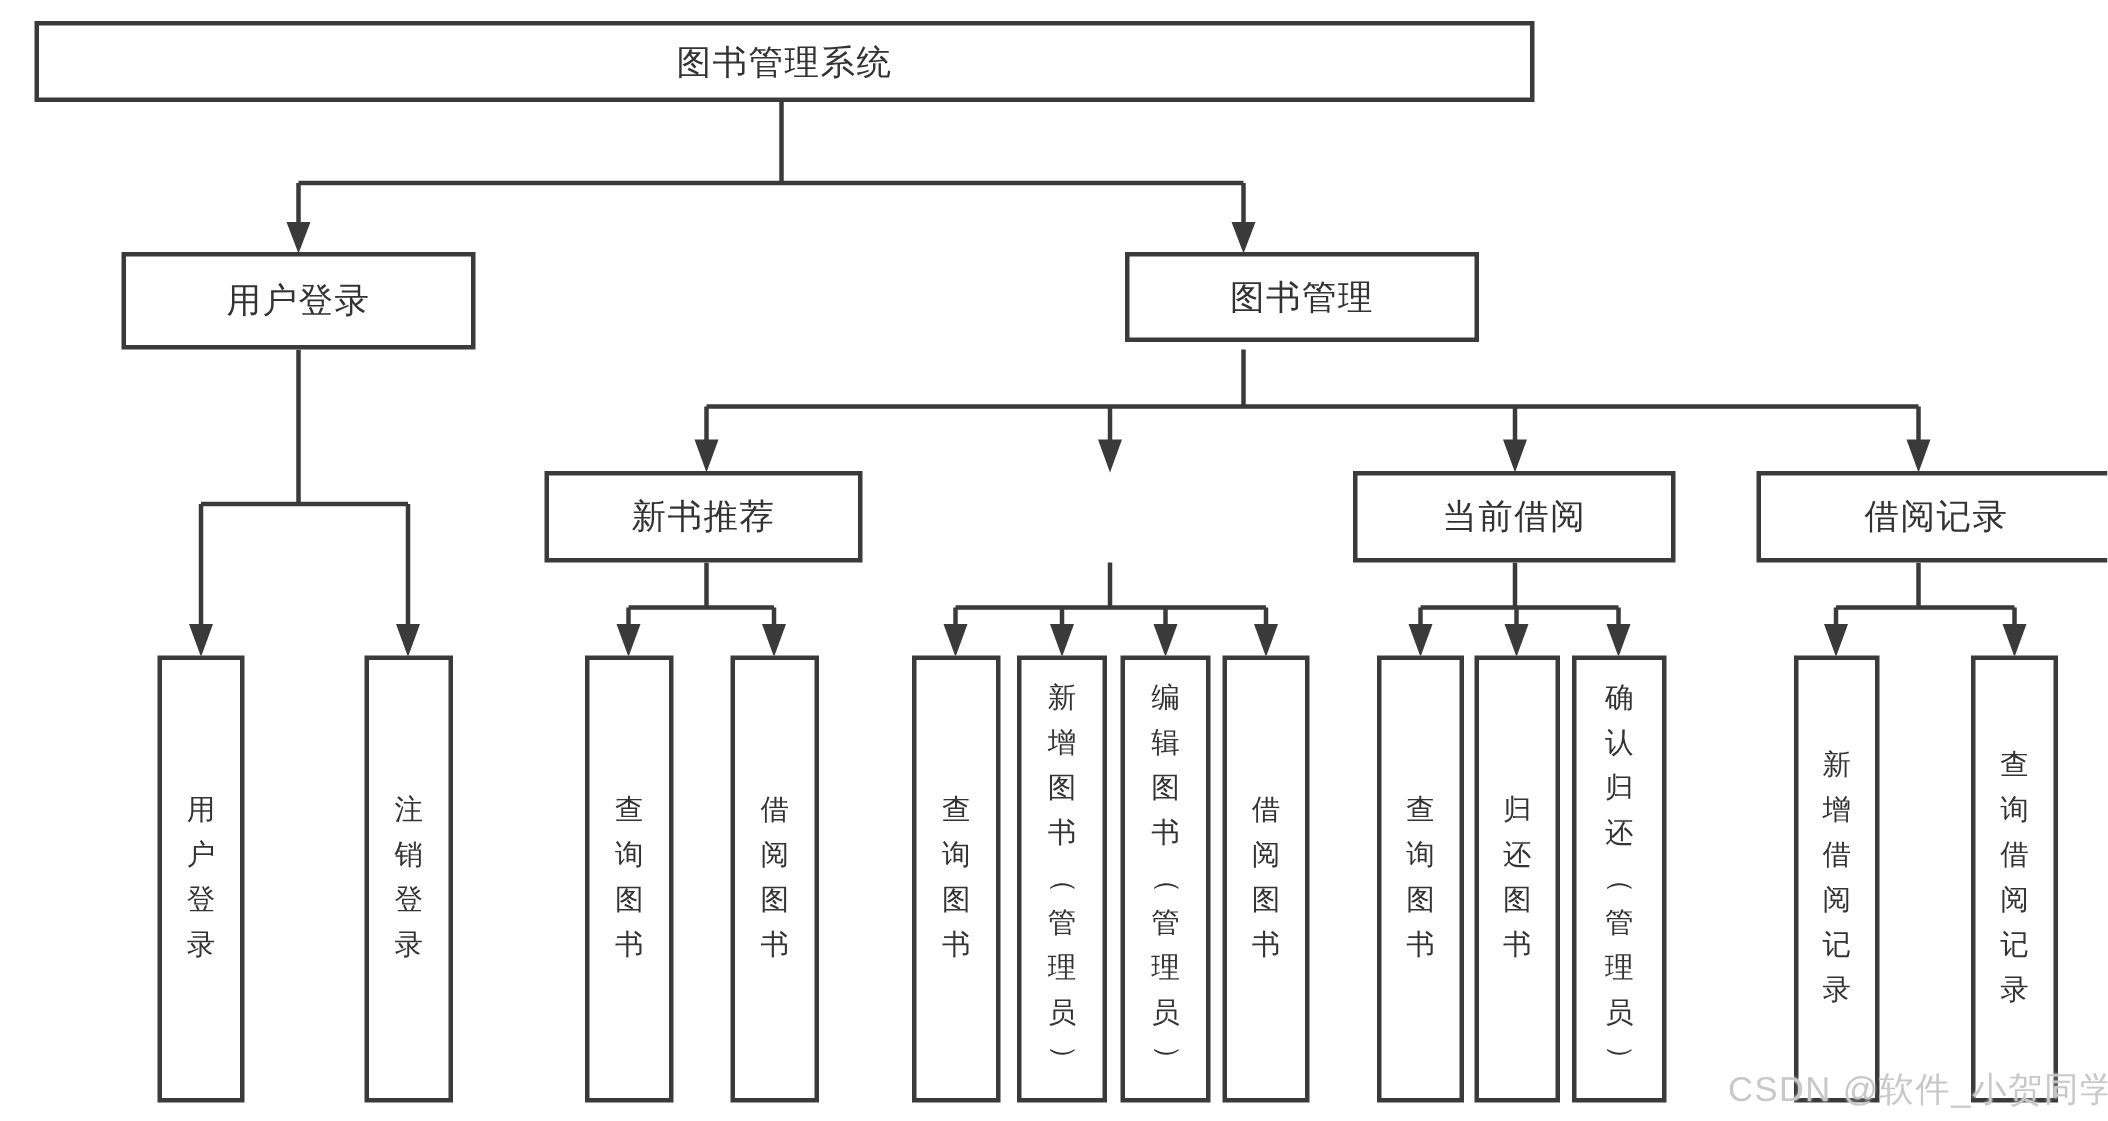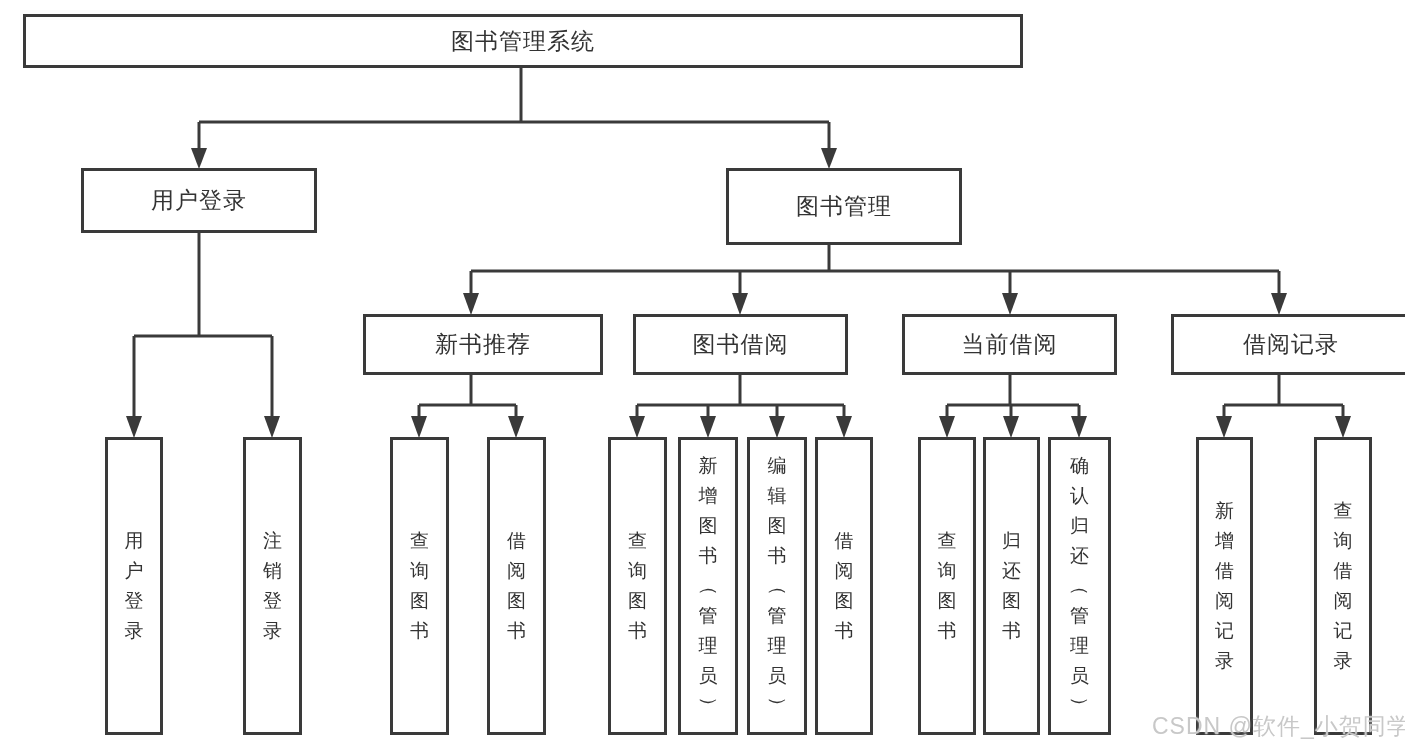--- a/index.html
+++ b/index.html
@@ -135,24 +135,23 @@
       <line x1="1224" y1="405" x2="1224" y2="418"></line>
       <polygon points="1216,416 1232,416 1224,438"></polygon>
       <line x1="1343" y1="405" x2="1343" y2="418"></line>
       <polygon points="1335,416 1351,416 1343,438"></polygon>
     </g>
   </svg>
 
   <div class="hbox" style="left:23px; top:14px; width:1000px; height:54px;">图书管理系统</div>
 
   <div class="hbox" style="left:81px; top:168px; width:236px; height:65px;">用户登录</div>
-  <div class="hbox" style="left:726px; top:168px; width:236px; height:77px;">图书管理</div>
-
-  <div class="hbox" style="left:363px; top:314px; width:240px; height:61px;">新书推荐</div>
-  <div class="hbox" style="left:633px; top:314px; width:215px; height:61px;">图书借阅</div>
+  <div class="hbox" style="left:750px; top:168px; width:236px; height:60px;">图书管理</div>
+
+  <div class="hbox" style="left:363px; top:314px; width:212px; height:61px;">新书推荐</div>
   <div class="hbox" style="left:902px; top:314px; width:215px; height:61px;text-align:center;">当前借阅</div>
   <div class="hbox" style="left:1171px; top:314px; width:240px; height:61px;">借阅记录</div>
 
   <div class="vbox" style="left:105px; width:58px;">
       <span class="vchar">用</span>
       <span class="vchar">户</span>
       <span class="vchar">登</span>
       <span class="vchar">录</span>
     </div>
   <div class="vbox" style="left:243px; width:59px;">

